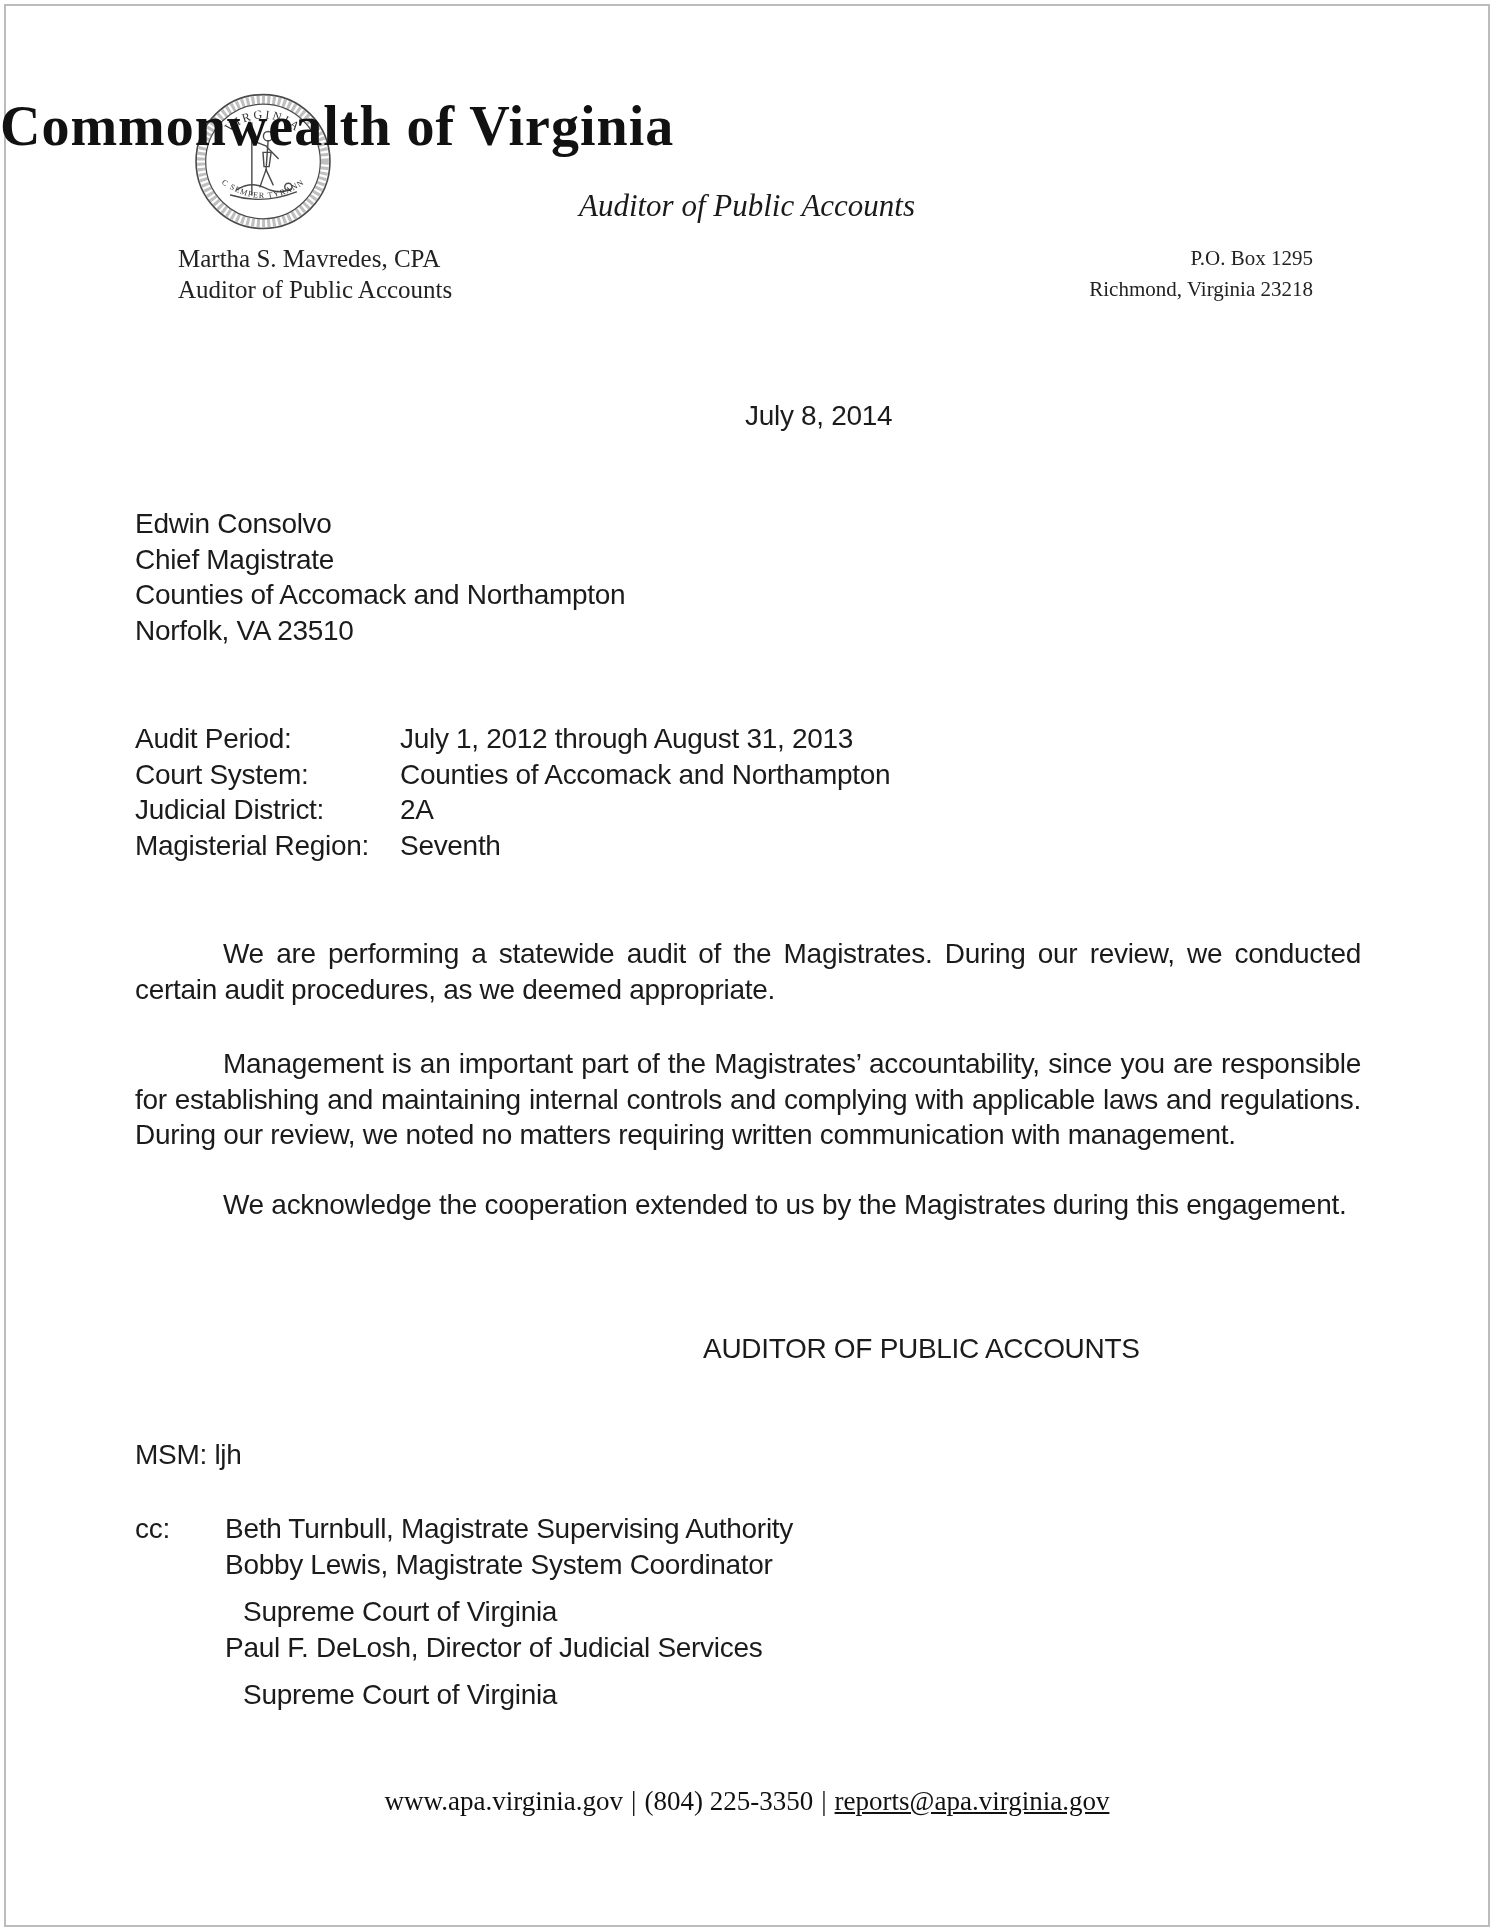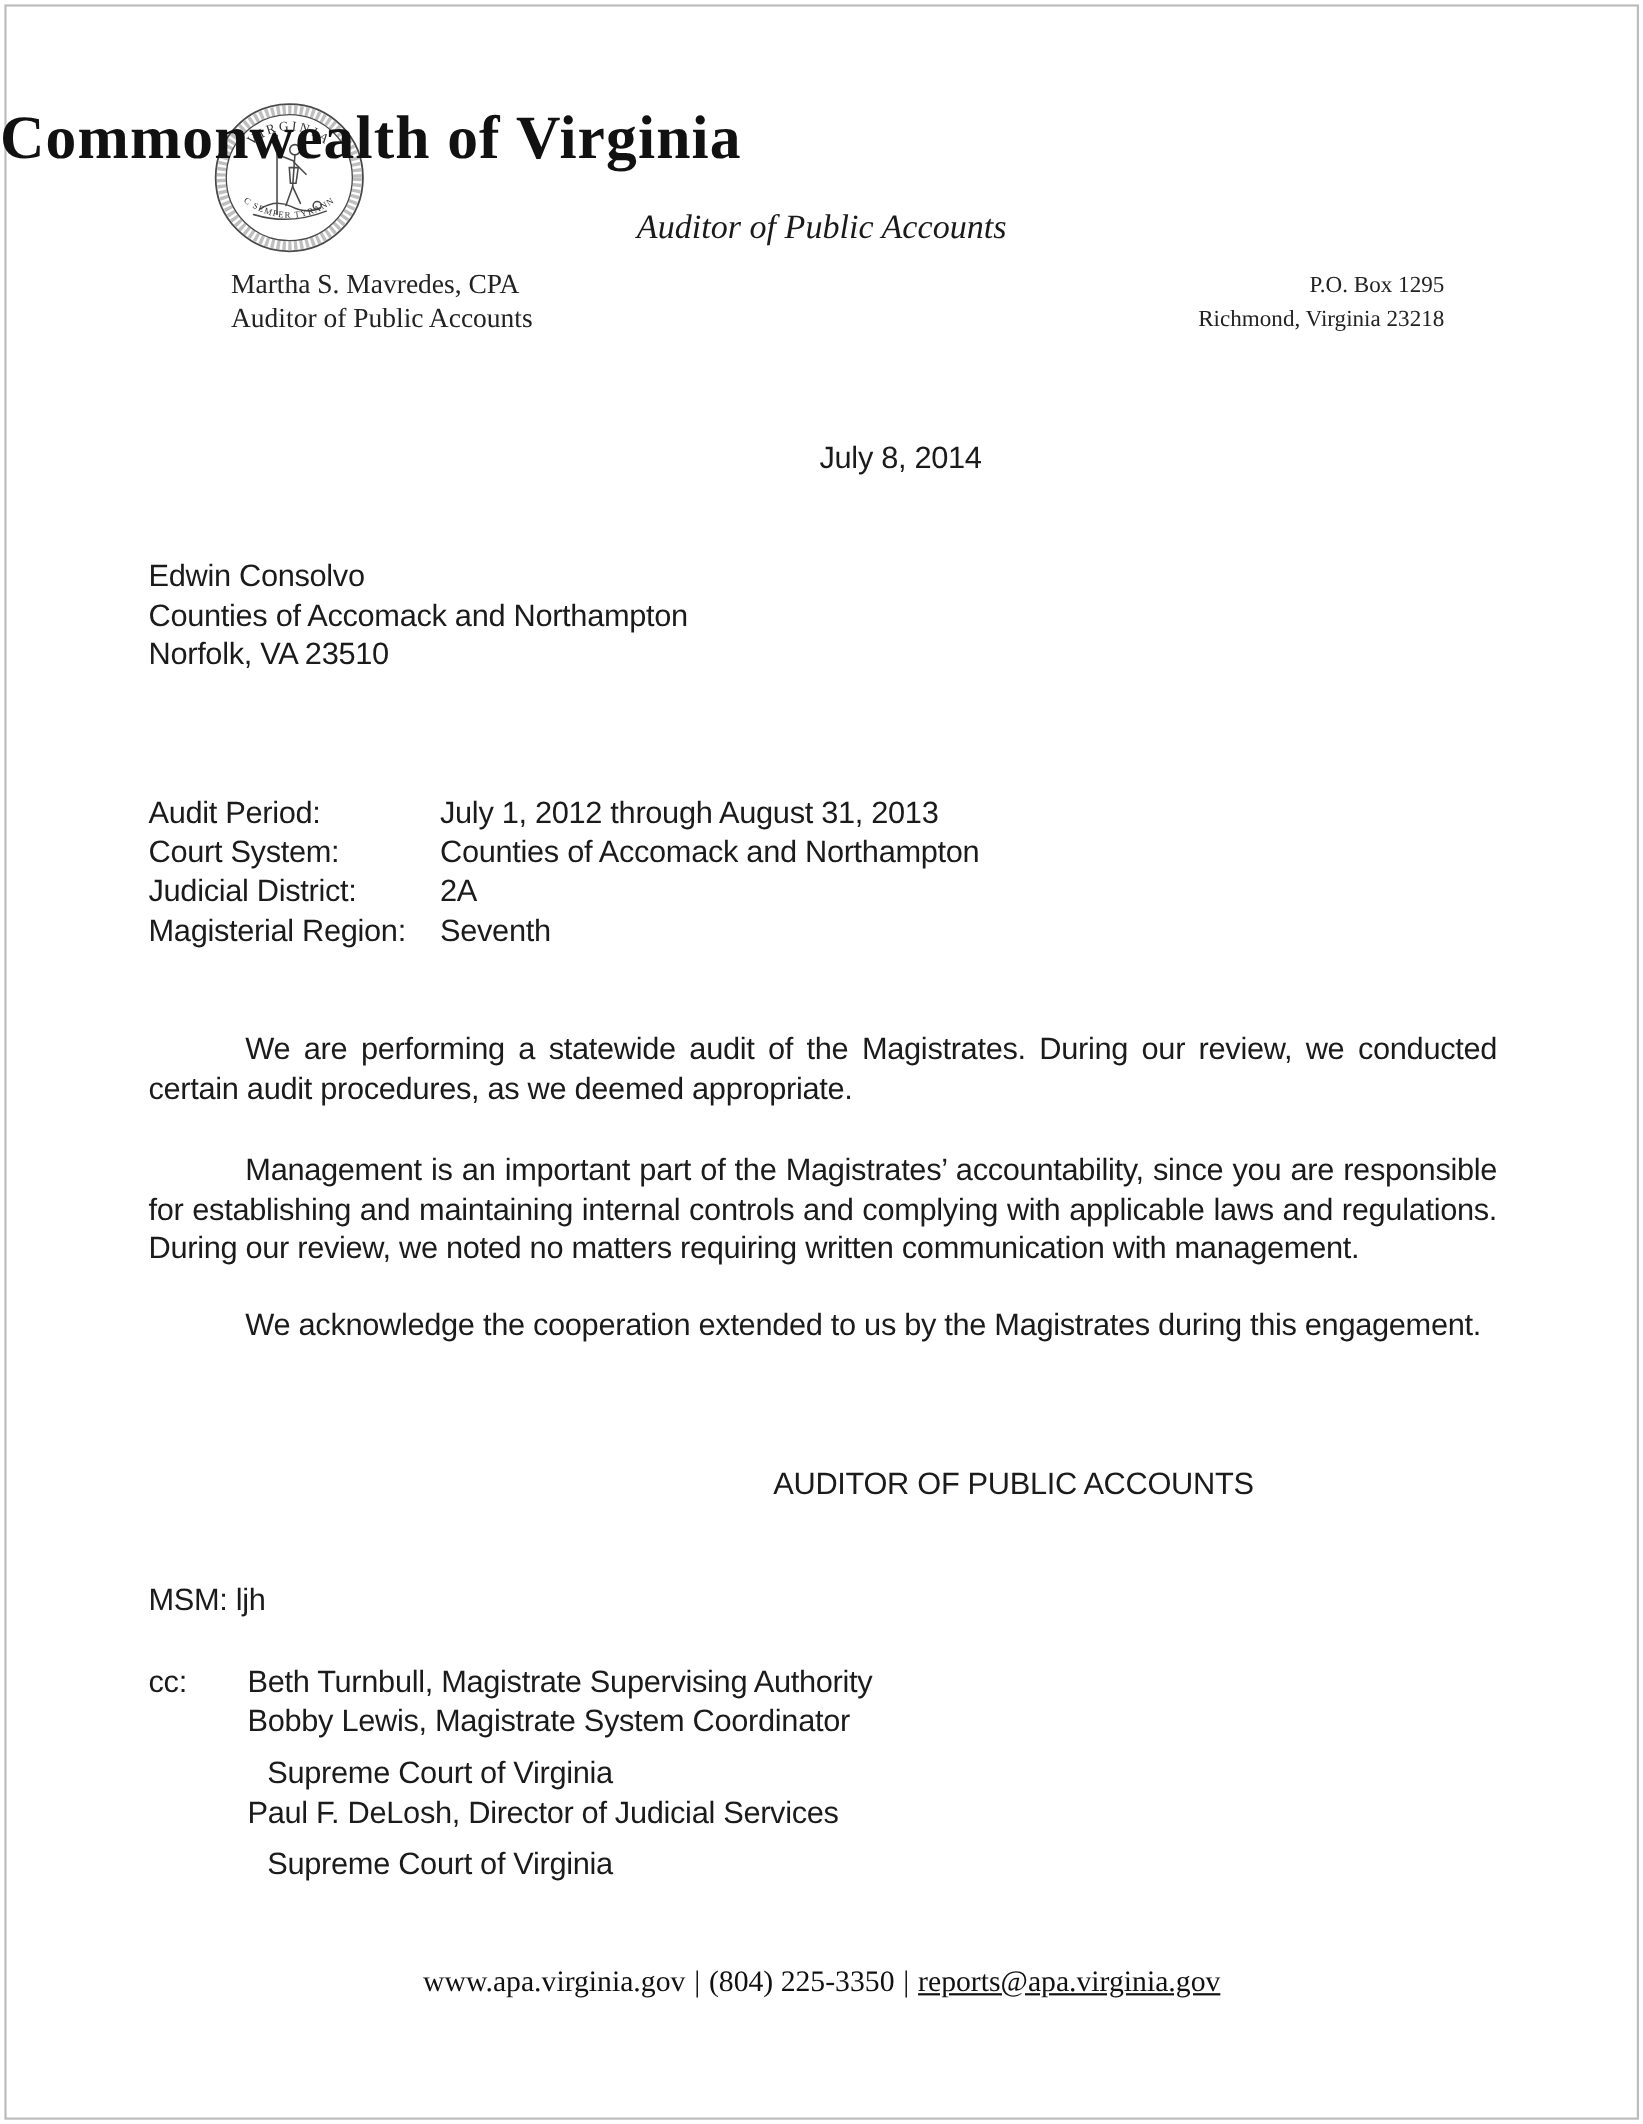--- a/index.html
+++ b/index.html
@@ -44,21 +44,20 @@
     font-size: 31px;
     color: #1a1a1a;
   }
   .official-block {
     position: absolute;
     left: 178px; top: 243px;
     font-family: "Liberation Serif", serif;
     font-size: 25px;
     line-height: 31px;
     color: #222;
-    margin-left: 32px;
   }
   .address-block {
     position: absolute;
     right: 181px; top: 243px;
     text-align: right;
     font-family: "Liberation Serif", serif;
     font-size: 21px;
     line-height: 31px;
     color: #222;
   }
@@ -164,20 +163,21 @@
 
   <div class="address-block">
     <div>P.O. Box 1295</div>
     <div>Richmond, Virginia 23218</div>
   </div>
 
   <div class="date-line body-text">July 8, 2014</div>
 
   <div class="recipient-block body-text">
     <div>Edwin Consolvo</div>
+    <div>Chief Magistrate</div>
     <div>Counties of Accomack and Northampton</div>
     <div>Norfolk, VA 23510</div>
   </div>
 
   <div class="details-block body-text">
     <div>Audit Period:</div>
     <div>July 1, 2012 through August 31, 2013</div>
     <div>Court System:</div>
     <div>Counties of Accomack and Northampton</div>
     <div>Judicial District:</div>

